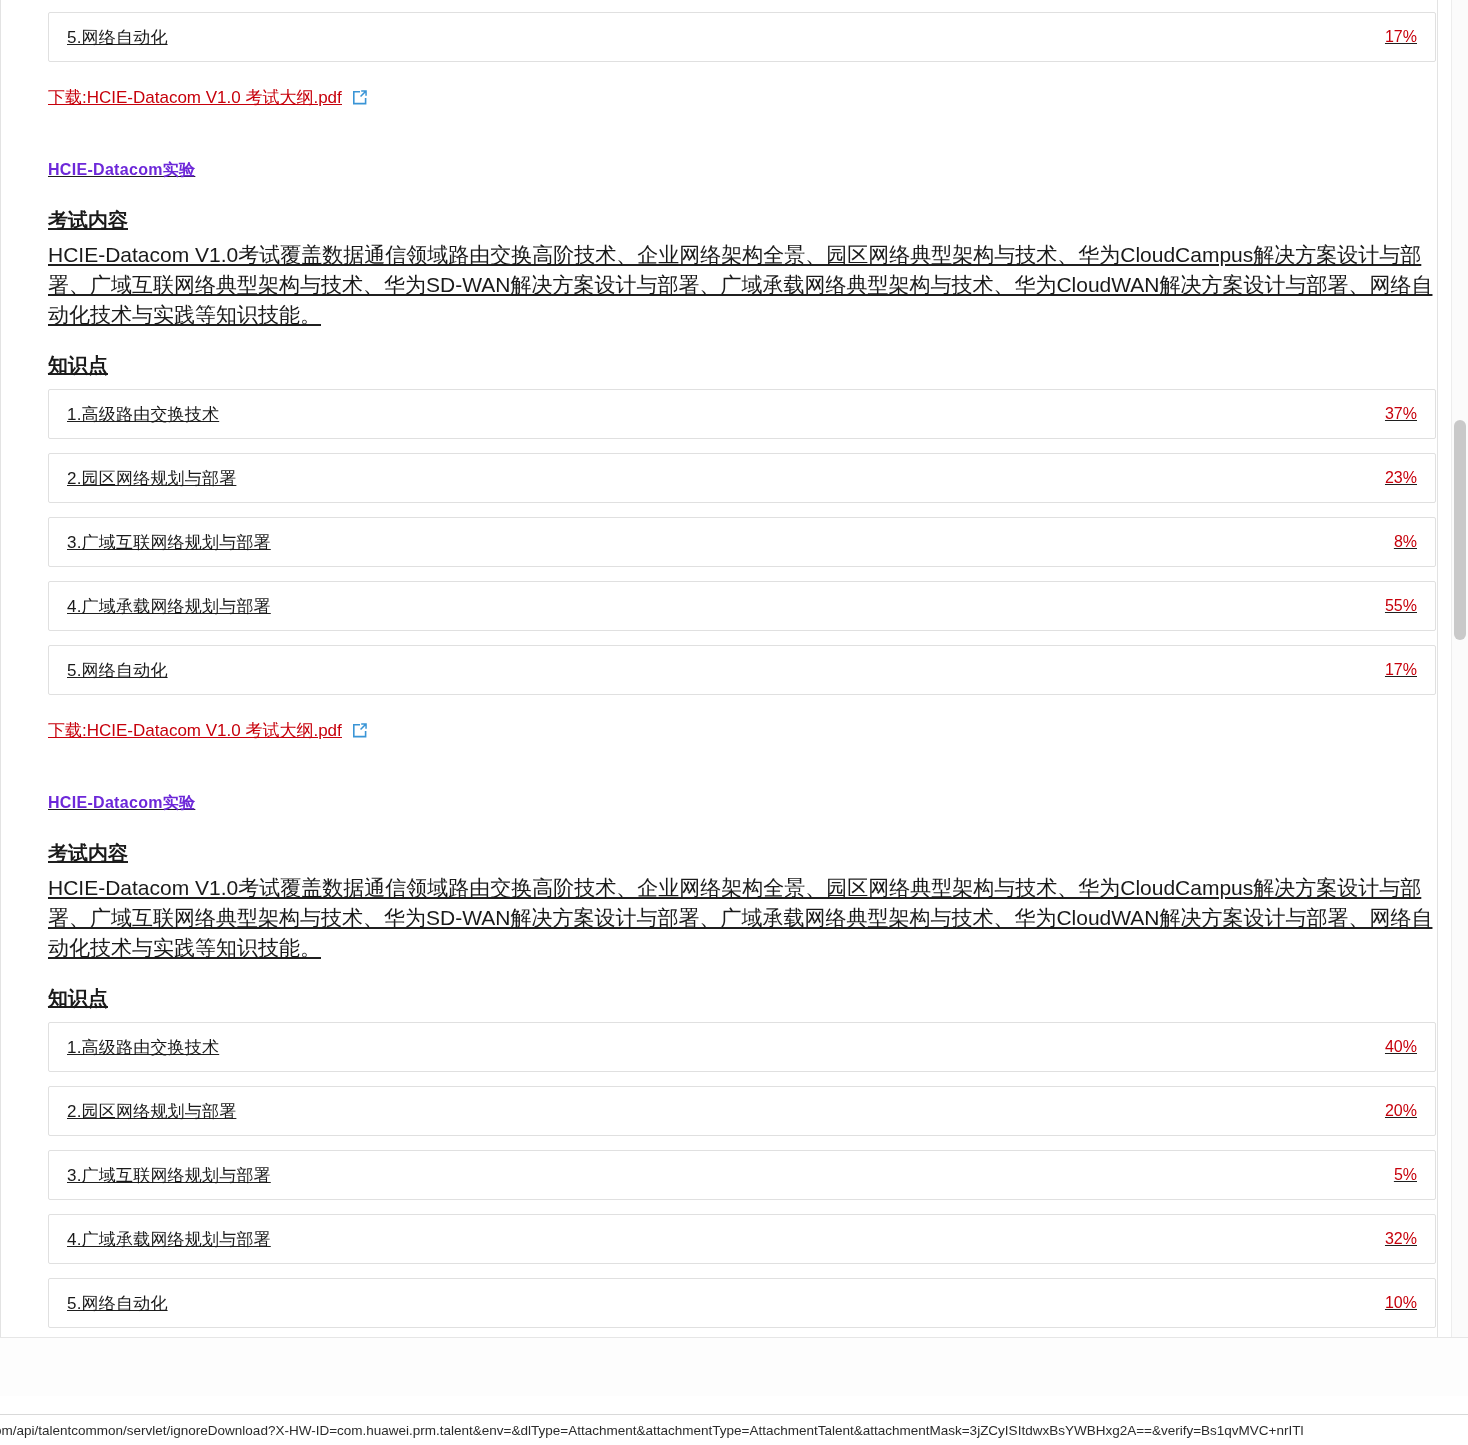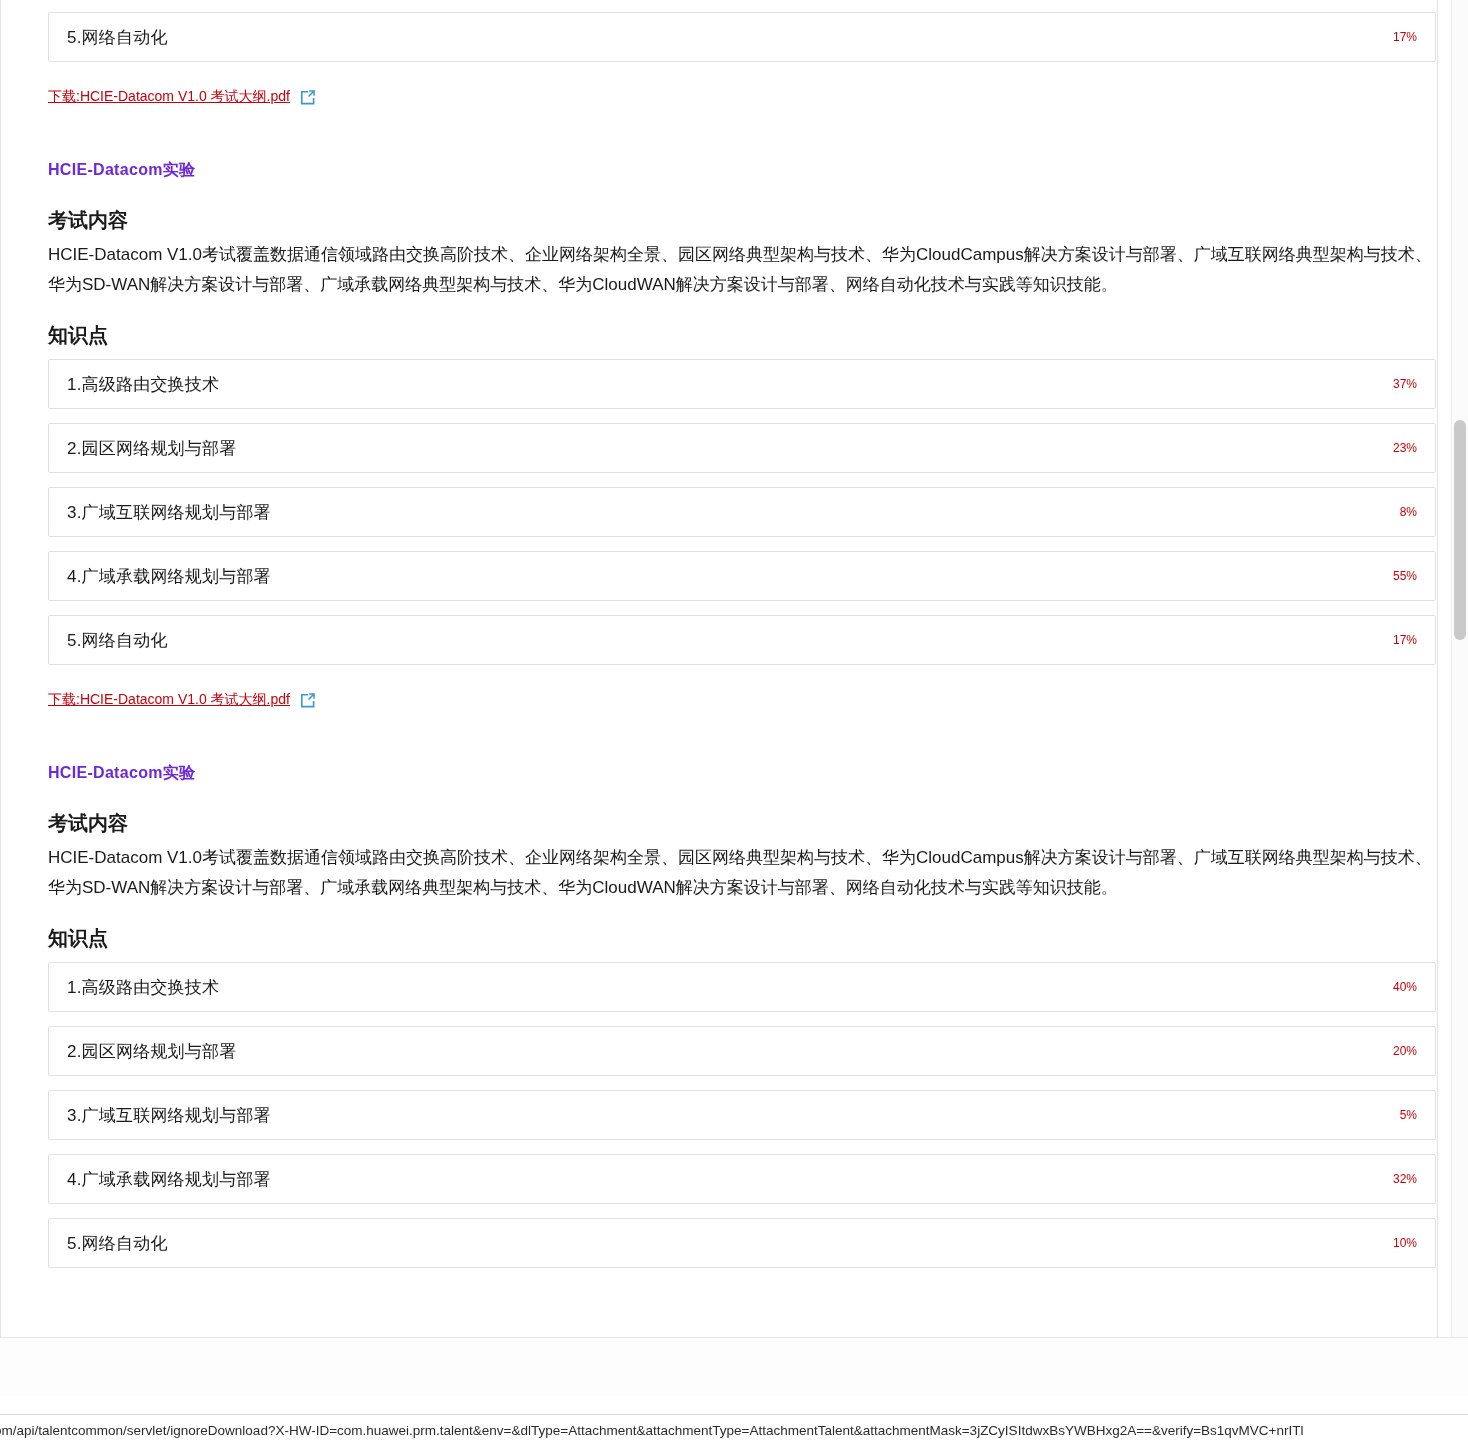--- a/index.html
+++ b/index.html
@@ -17,20 +17,21 @@
   }
   .page {
     position: relative;
     width: 1468px;
     height: 1445px;
     box-sizing: border-box;
   }
   .content {
     padding: 0 32px 0 48px;
     box-sizing: border-box;
+    text-decoration: underline;
   }
   
   .frame-left {
     position: absolute;
     left: 0;
     top: 0;
     width: 1px;
     height: 1337px;
     background: #e3e3e3;
   }
@@ -73,33 +74,33 @@
     margin-bottom: 14px;
     box-sizing: border-box;
     background: #fff;
   }
   .kp-label {
     font-size: 17px;
     color: #1a1a1a;
     letter-spacing: 0.2px;
   }
   .kp-pct {
-    font-size: 12px;
+    font-size: 16px;
     color: #c7000b;
   }
 
   .download-line {
     margin: 22px 0 0 0;
     display: flex;
     align-items: center;
     gap: 8px;
     height: 26px;
   }
   .download-link {
-    font-size: 14px;
+    font-size: 17px;
     color: #c7000b;
     text-decoration: underline;
     cursor: pointer;
   }
   .dl-icon {
     display: inline-block;
     width: 20px;
     height: 20px;
     position: relative;
   }
@@ -112,21 +113,21 @@
     margin: 50px 0 0 0;
     letter-spacing: 0.3px;
   }
   .sub-title {
     font-size: 20px;
     font-weight: bold;
     color: #1a1a1a;
     margin: 26px 0 6px 0;
   }
   .body-text {
-    font-size: 17px;
+    font-size: 21px;
     line-height: 30px;
     color: #1a1a1a;
     margin: 0 0 4px 0;
     max-width: 1390px;
   }
   .kp-heading {
     font-size: 20px;
     font-weight: bold;
     color: #1a1a1a;
     margin: 22px 0 10px 0;

